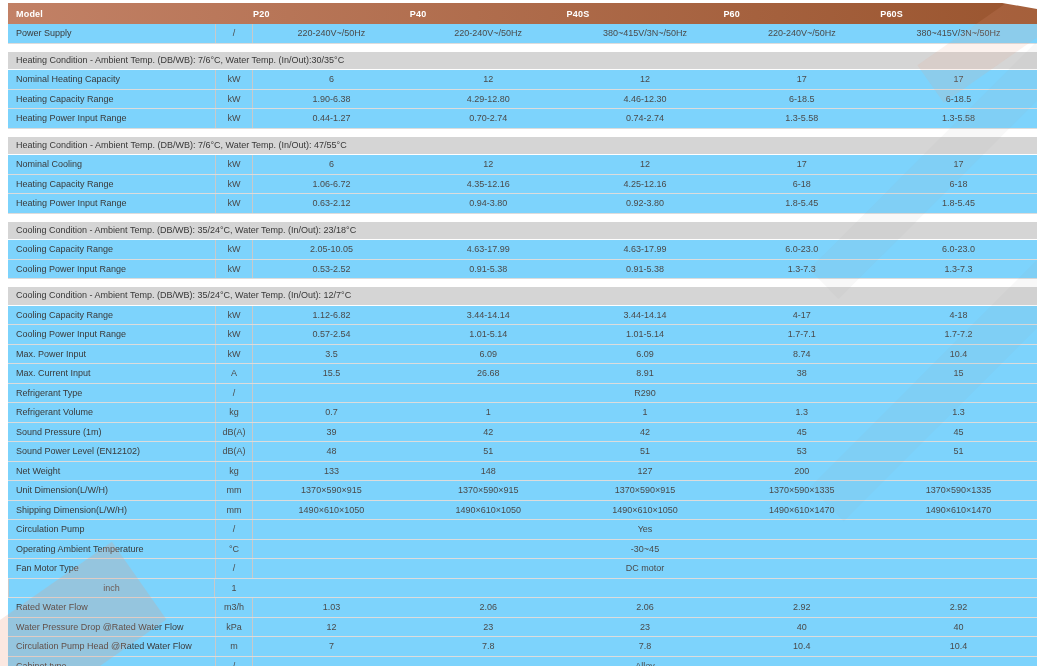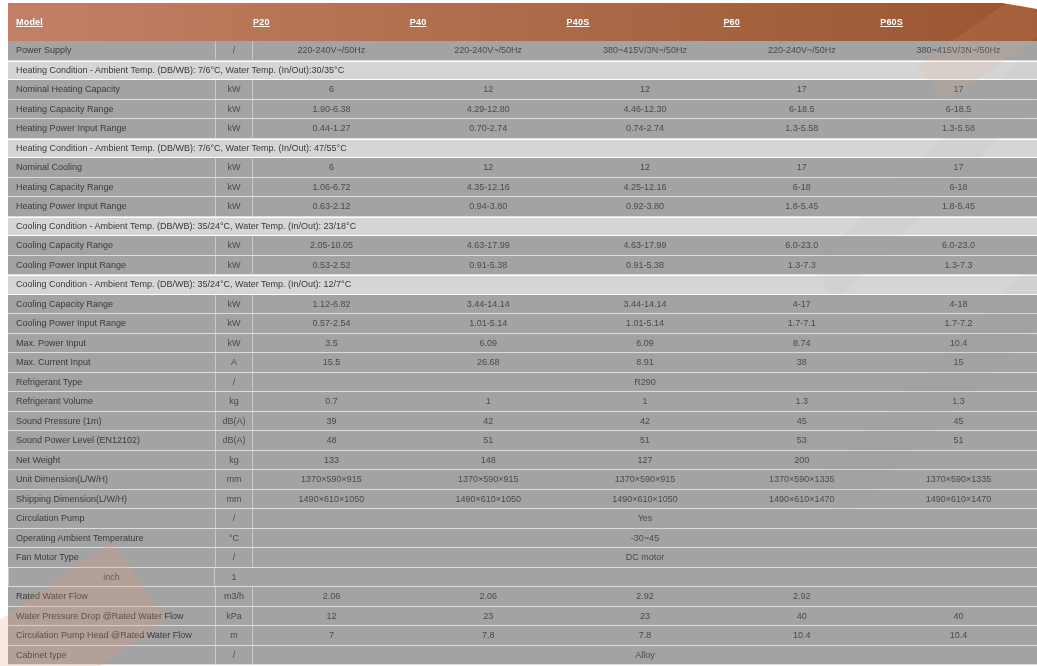--- a/index.html
+++ b/index.html
@@ -5,44 +5,44 @@
   html,body { margin:0; padding:0; }
   body {
     width:1037px; height:666px; position:relative; overflow:hidden;
     background:#ffffff;
     font-family:"Liberation Sans", sans-serif;
   }
   .spec-table { position:absolute; left:8px; top:3px; width:1029px; z-index:2; }
 
   .thead {
     display:grid; grid-template-columns:245px repeat(5,1fr);
-    height:38px; align-items:center;
-    color:#ffffff; font-size:9px; font-weight:bold; letter-spacing:.2px;text-decoration:underline;
+    height:21px; align-items:center;
+    color:#ffffff; font-size:9px; font-weight:bold; letter-spacing:.2px;
   }
   .thead .model-cell { padding-left:8px; text-align:left; }
   .thead .model-col { text-align:left; }
 
   .row {
     display:grid; grid-template-columns:207px 38px repeat(5,1fr);
     height:19.5px; align-items:stretch;
     font-size:9px; color:#454545;
     border-bottom:1px solid #dcdcdc; box-sizing:border-box;
-    background:#a3a3a3;
+    background:#7dd3fc;
   }
   .row.merged { grid-template-columns:207px 38px 1fr; }
   .cell { display:flex; align-items:center; overflow:hidden; white-space:nowrap; }
   .cell.label { padding-left:8px; color:#3a3a3a; }
   .cell.unit  { justify-content:center; border-left:1px solid #c9c9c9; border-right:1px solid #c9c9c9; color:#4a4a4a; }
   .cell.val   { justify-content:center; color:#4a4a4a; }
 
   .section-row {
     height:19.5px; line-height:17.5px; box-sizing:border-box;
     background:#d5d5d5; color:#383838; font-size:9px;
     padding-left:8px; border-top:1px solid #ffffff; border-bottom:1px solid #ffffff;
-    white-space:nowrap; overflow:hidden;
+    white-space:nowrap; overflow:hidden;margin-top:7px;
   }
 
   
   .decor { position:absolute; pointer-events:none; }
   .decor.wedge-top-right {
     right:0; top:0; width:52px; height:9px; background:#ffffff; z-index:6;
     clip-path:polygon(0 0,100% 0,100% 100%);
   }
   .decor.salmon-top-right {
     right:-30px; top:18px; width:150px; height:46px; z-index:3;
@@ -275,20 +275,21 @@
         <div class="cell unit">/</div>
         <div class="cell val">DC motor</div>
       </div>
       <div class="row merged">
         <div class="cell unit">inch</div>
         <div class="cell val">1</div>
       </div>
       <div class="row">
         <div class="cell label">Rated Water Flow</div>
         <div class="cell unit">m3/h</div>
+        <div class="cell val">1.03</div>
         <div class="cell val">2.06</div>
         <div class="cell val">2.06</div>
         <div class="cell val">2.92</div>
         <div class="cell val">2.92</div>
       </div>
       <div class="row">
         <div class="cell label">Water Pressure Drop @Rated Water Flow</div>
         <div class="cell unit">kPa</div>
         <div class="cell val">12</div>
         <div class="cell val">23</div>

